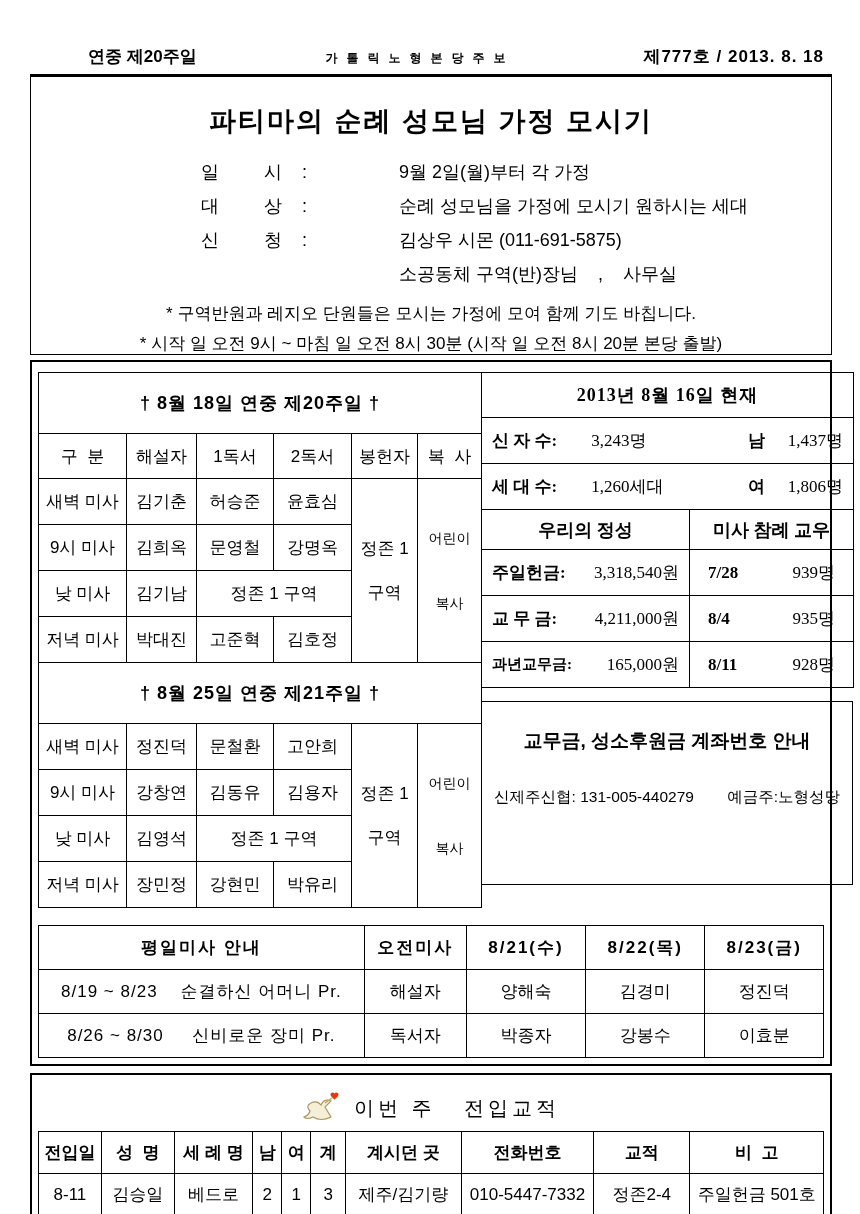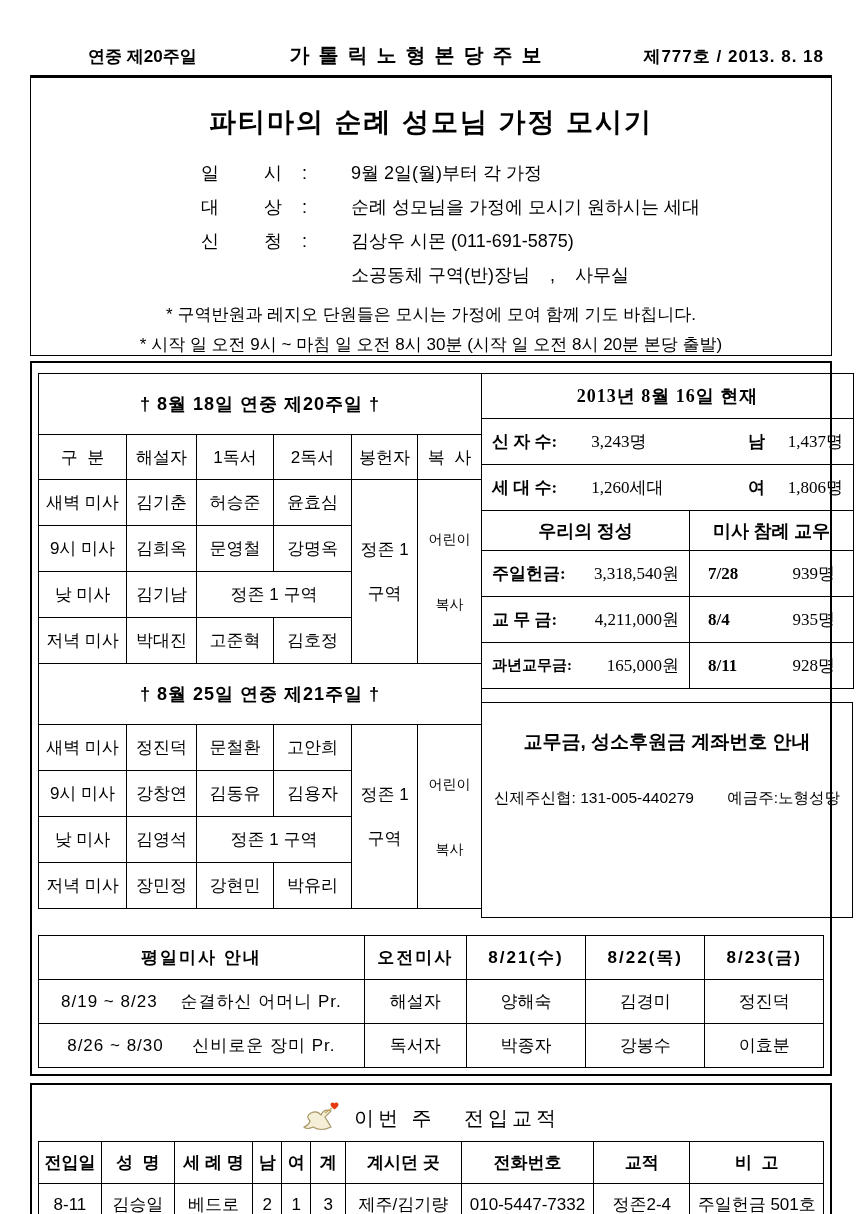--- a/index.html
+++ b/index.html
@@ -4,28 +4,28 @@
 <style>
   * { box-sizing: border-box; margin: 0; padding: 0; }
   html, body { width: 860px; background: #ffffff; color: #000; }
   body { height: 1214px; overflow: hidden; font-family: "Liberation Sans", sans-serif; }
   .page { padding: 22px 28px 0 30px; }
   .pre { white-space: pre; }
 
   
   .masthead { display: flex; align-items: baseline; justify-content: space-between;
               padding: 0 8px 6px 58px; font-weight: bold; font-size: 17px; }
-  .masthead .center { letter-spacing: 9px; font-size: 20px; }
+  .masthead .center { letter-spacing: 9px; font-size: 12px; }
   .masthead .right { letter-spacing: 1px; margin-top: 23px; }
 
   
   .box1 { border: 1px solid #000; border-top: 3px solid #000; height: 281px; }
   .box1 .title { text-align: center; margin-top: 26px; font-size: 27px; font-weight: bold; letter-spacing: 2px; }
   .box1 .items { margin: 16px 0 0 170px; font-size: 18px; }
-  .box1 .item { display: flex; height: 34px; align-items: center; }
+  .box1 .item { display: flex; height: 34px; align-items: center; gap: 48px; }
   .box1 .item .lbl { width: 150px; white-space: pre; }
   .box1 .notes { margin-top: 8px; text-align: center; font-size: 17px; }
   .box1 .notes div { height: 30px; line-height: 30px; white-space: pre; }
 
   
   .box2 { margin-top: 5px; border: 2px solid #000; padding: 10px 6px 6px 6px; }
   .midrow { display: flex; align-items: flex-start; }
 
   table { border-collapse: collapse; table-layout: fixed; }
   td { border: 1px solid #000; text-align: center; vertical-align: middle; font-size: 17px; padding: 0 2px; }
@@ -44,21 +44,21 @@
   .stats tr.hd td { height: 40px; font-weight: bold; font-size: 18px; }
   .stats .frow { display: flex; align-items: center; padding: 0 8px; font-size: 17px; }
   .stats .frow .b { font-weight: bold; }
   .stats .mem .val { margin-left: 34px; }
   .stats .mem .g { margin-left: auto; }
   .stats .mem .gv { width: 78px; text-align: right; }
   .stats .off { justify-content: space-between; }
   .stats .att { justify-content: space-between; padding: 0 16px; }
   .small { font-size: 15px !important; }
 
-  .acct { margin-top: 13px; border: 1px solid #000; height: 216px; padding: 18px 10px 0 10px; }
+  .acct { margin-top: 13px; border: 1px solid #000; height: 184px; padding: 18px 10px 0 10px; }
   .acct .t { text-align: center; font-weight: bold; font-size: 19px; margin-top: 8px; }
   .acct .line { display: flex; justify-content: space-between; font-size: 15.5px; margin-top: 33px; padding: 0 2px; }
 
   .weekday { width: 100%; margin-top: 17px; }
   .weekday td { height: 44px; }
   .weekday tr.h td { font-weight: bold; letter-spacing: 2px; }
   .weekday td.left { letter-spacing: 1px; }
 
   
   .box3 { margin-top: 7px; border: 2px solid #000; padding: 10px 6px 9px 6px; }

